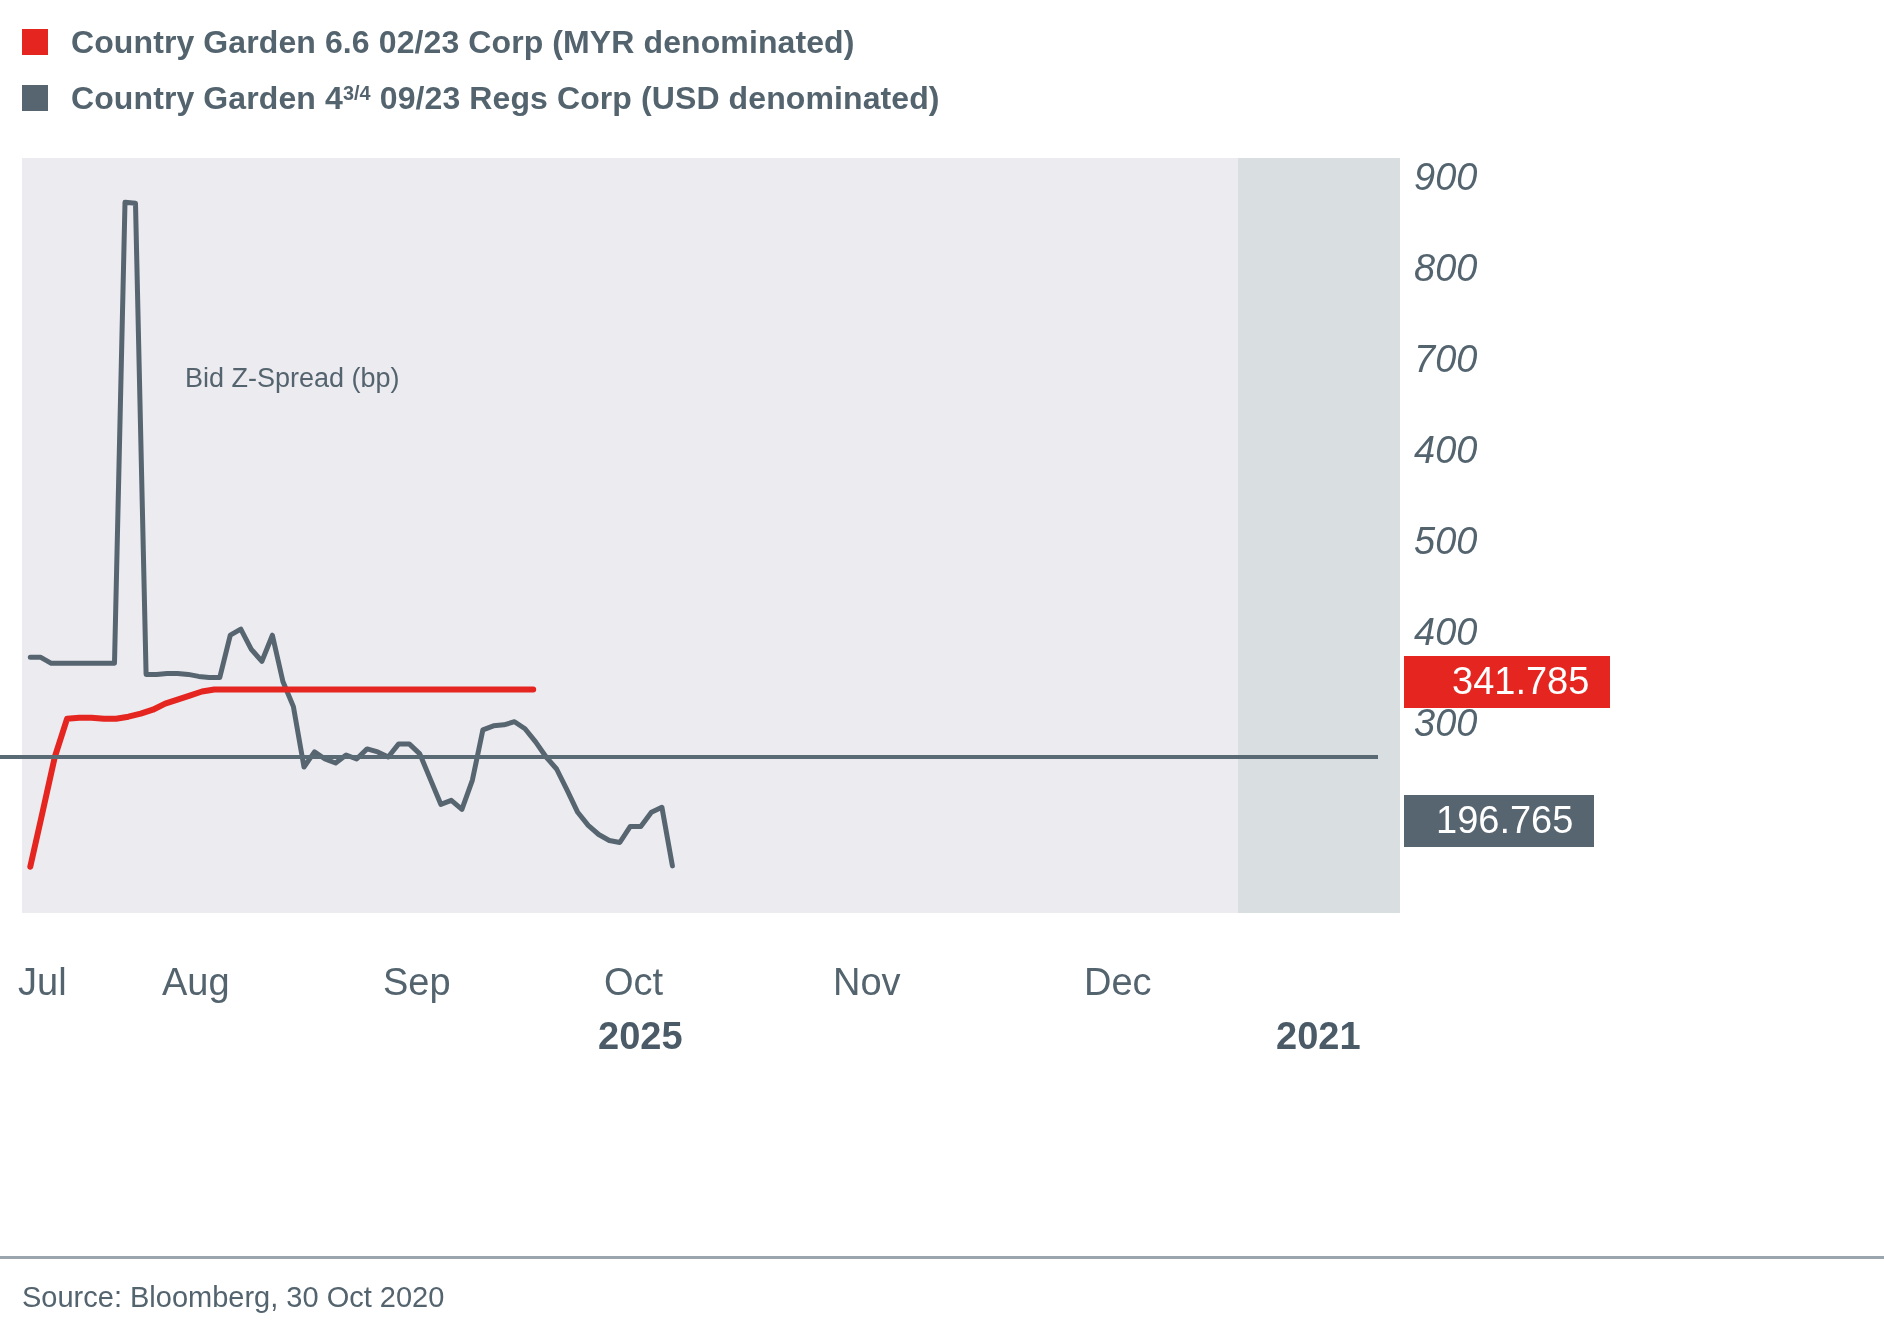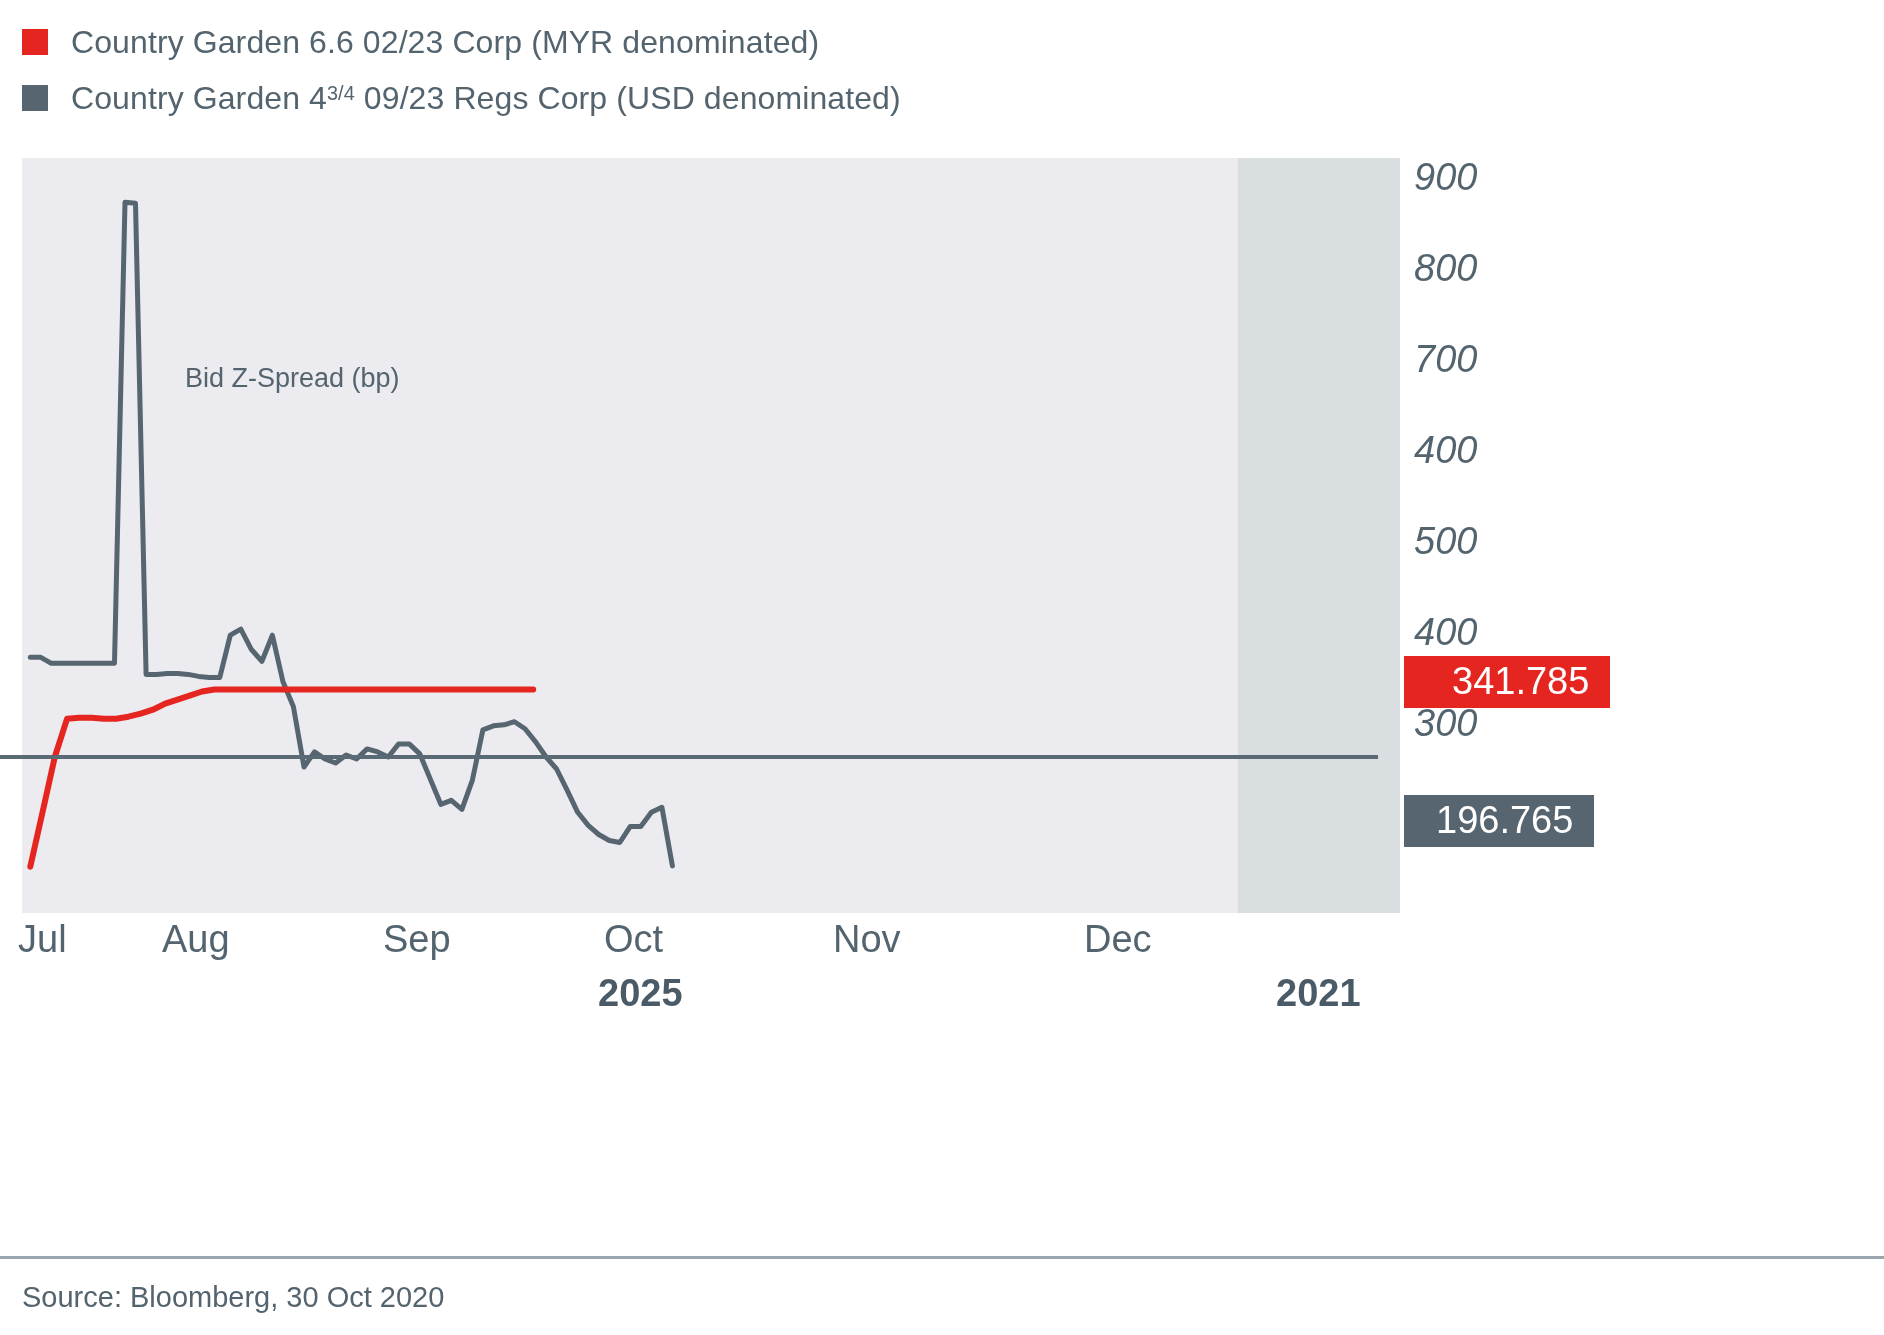--- a/index.html
+++ b/index.html
@@ -20,20 +20,21 @@
   #legend {
     position: absolute;
     left: 22px;
     top: 14px;
     width: 1400px;
   }
   .legend-row {
     display: flex;
     align-items: center;
     height: 56px;
+    font-weight: bold;
   }
   .legend-swatch {
     width: 26px;
     height: 26px;
     flex: 0 0 26px;
     margin-right: 23px;
   }
   .legend-label {
     font-size: 32px;
     line-height: 38px;
@@ -120,21 +121,21 @@
     white-space: nowrap;
     width: 148px;
   }
   #badge-red   { background: #E52620; padding-left: 48px; }
   #badge-slate { background: #566570; }
 
   
   #x-axis {
     position: absolute;
     left: 0;
-    top: 917px;
+    top: 960px;
     width: 1884px;
     height: 130px;
   }
   .xtick {
     position: absolute;
     top: 0;
     font-size: 38px;
     line-height: 44px;
     color: #54646F;
     white-space: nowrap;

